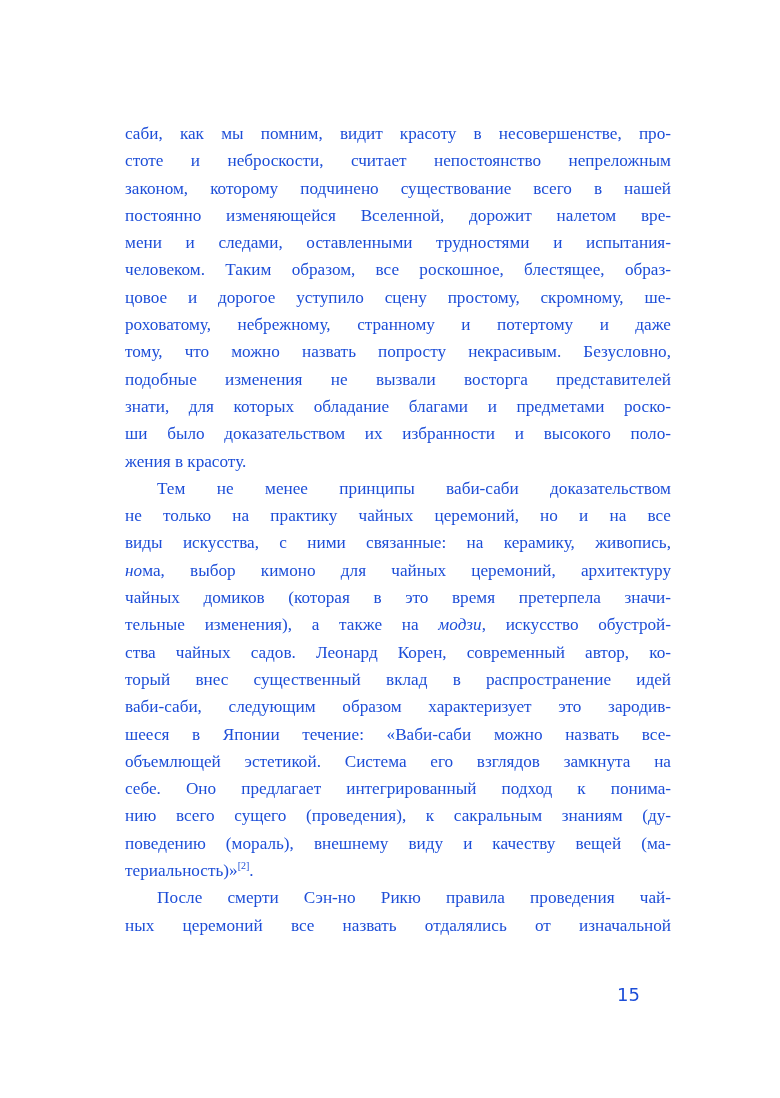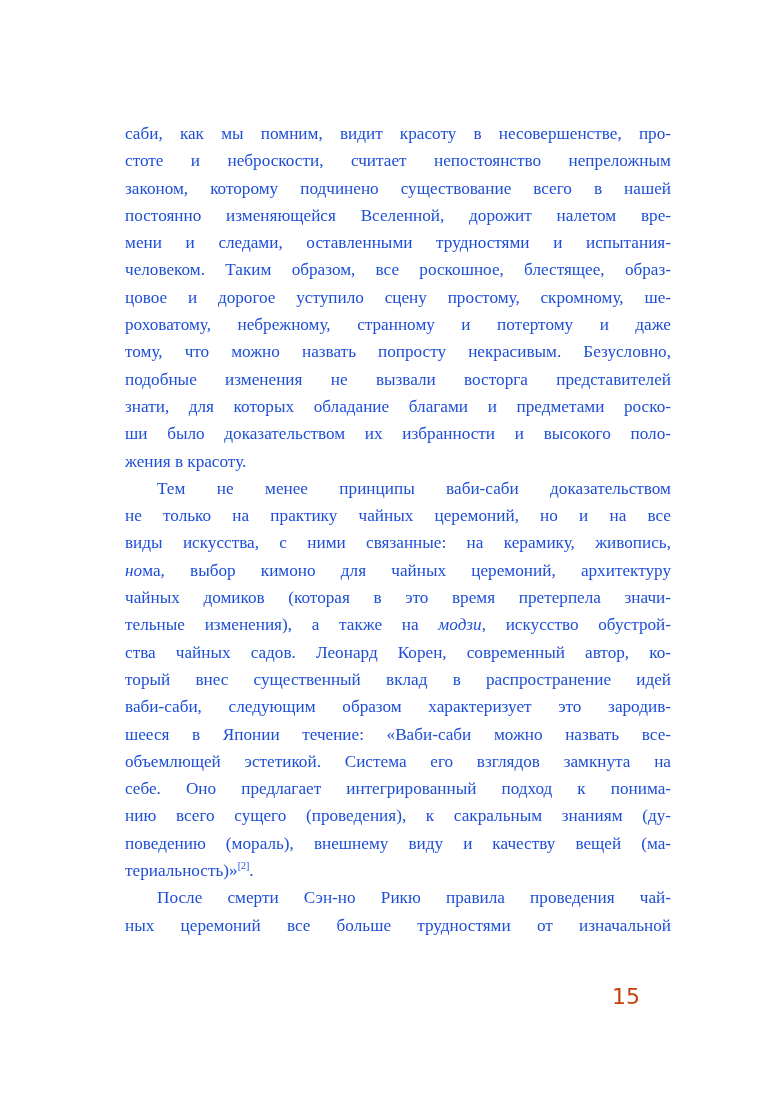--- a/index.html
+++ b/index.html
@@ -51,22 +51,22 @@
       line-height: 0;
       vertical-align: 7px;
     }
     .page-number {
       position: absolute;
       left: 600px;
       top: 984px;
       width: 40px;
       text-align: right;
       font-family: "DejaVu Sans", "Liberation Sans", sans-serif;
-      font-size: 22px;
-      color: #c2410c;
+      font-size: 18px;
+      color: #1d4ed8;
     }
   </style>
 </head>
 <body>
 
 <div class="page">
   <div class="text-block">
 
     <div>
       <span class="line">саби, как мы помним, видит красоту в несовершенстве, про-</span>
@@ -97,18 +97,18 @@
       <span class="line">шееся в Японии течение: «Ваби-саби можно назвать все-</span>
       <span class="line">объемлющей эстетикой. Система его взглядов замкнута на</span>
       <span class="line">себе. Оно предлагает интегрированный подход к понима-</span>
       <span class="line">нию всего сущего (проведения), к сакральным знаниям (ду-</span>
       <span class="line">поведению (мораль), внешнему виду и качеству вещей (ма-</span>
       <span class="line last"><span>териальность)»</span><sup>[2]</sup><span>.</span></span>
     </div>
 
     <div>
       <span class="line indent">После смерти Сэн-но Рикю правила проведения чай-</span>
-      <span class="line">ных церемоний все больше трудностями от изначальной</span>
+      <span class="line">ных церемоний все назвать отдалялись от изначальной</span>
     </div>
   </div>
 
   <div class="page-number">15</div>
 </div>
 
 </body></html>

